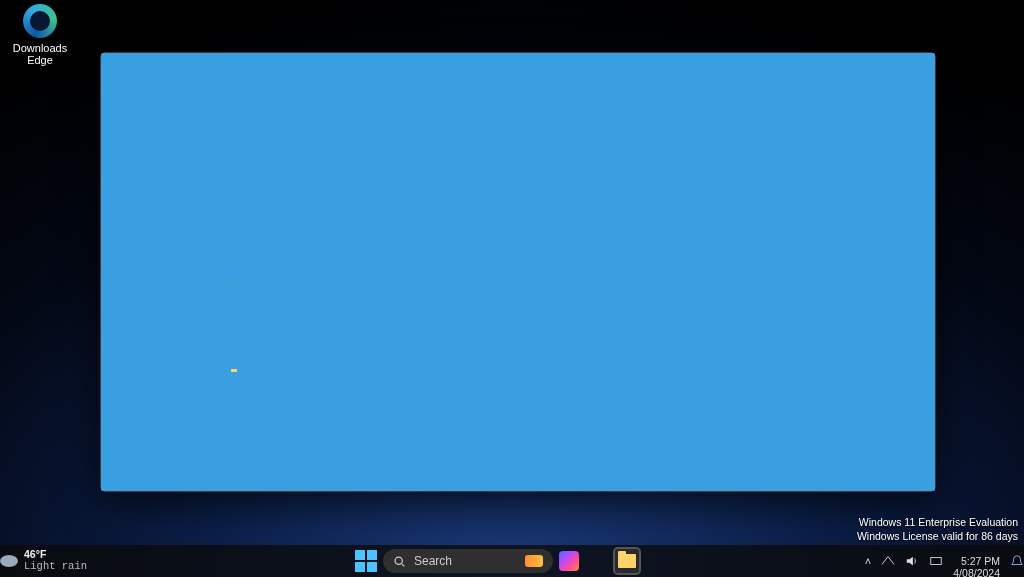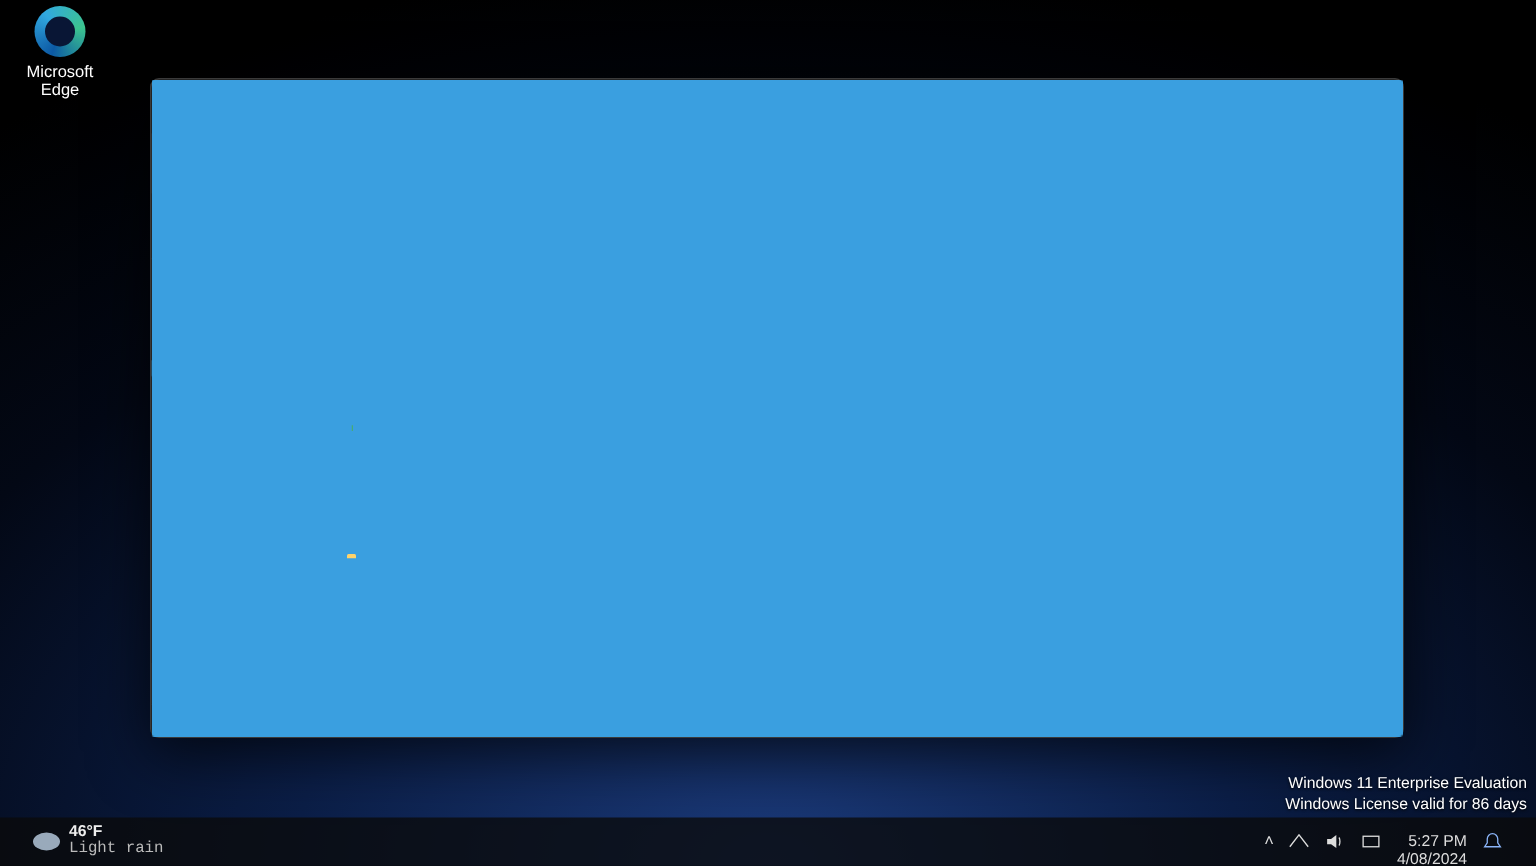--- a/index.html
+++ b/index.html
@@ -93,21 +93,21 @@
 .frow .c-name { display:flex; align-items:center; gap:8px; }
 
 .status { height:22px; border-top:1px solid #333; background:#1e1e1e; display:flex; align-items:center; padding: 0 10px; color:#ccc; font-size:11px; }
 .status .vbtns { margin-left:auto; display:flex; gap:2px; }
 .status .vbtn { width:20px; height:16px; border:1px solid #555; display:flex; align-items:center; justify-content:center; font-size:9px; color:#aaa; }
 
 
 .watermark { position:absolute; right:6px; bottom:34px; text-align:right; font-size:10.5px; color:#fff; text-shadow:0 1px 2px #000; line-height:1.35; }
 
 
-.taskbar { position:absolute; left:0; right:0; bottom:0; height:32px; background:rgba(10,10,10,.78); display:flex; align-items:center; padding:0 22px; }
+.taskbar { position:absolute; left:0; right:0; bottom:0; height:32px; background:rgba(10,10,10,.78); display:flex; align-items:center; padding:0 0; }
 .weather { display:flex; align-items:center; gap:6px; color:#eee; font-size:10.5px; line-height:1.1; }
 .weather .cloud { width:18px; height:12px; background:#9ab; border-radius:50%; position:relative; }
 .tbcenter { position:absolute; left:50%; transform:translateX(-50%); display:flex; align-items:center; gap:6px; }
 .start { width:22px; height:22px; display:grid; grid-template:1fr 1fr/1fr 1fr; gap:2px; }
 .start > div { background:#4cc2ff; }
 .tsearch { width:170px; height:24px; background:#2f2f2f; border-radius:14px; display:flex; align-items:center; padding:0 10px; gap:8px; color:#ccc; font-size:12px; }
 .tsearch .dot { margin-left:auto; width:18px; height:12px; border-radius:3px; background:linear-gradient(90deg,#ff8c3b,#ffc13b); }
 .tapp { width:24px; height:24px; display:flex; align-items:center; justify-content:center; border-radius:3px; }
 .tapp.copilot { background:linear-gradient(135deg,#4a6cff,#b44aff,#ff4a9d,#ff8c3b); border-radius:4px; width:20px; height:20px; }
 .tapp .fico { width:18px; height:14px; background:#ffd36b; border-radius:1px; position:relative; }
@@ -118,21 +118,21 @@
 svg { display:block; }
 </style>
 </head>
 <body>
 
 <div class="desktop"></div>
 
 <div class="desktop-icons">
   <div class="dicon">
     <div class="edge-ico"></div>
-    <div style="margin-top:2px;">Microsoft Edge</div>
+    <div style="margin-top:2px;">Downloads Edge</div>
   </div>
 </div>
 
 <div class="win">
 
   <div class="titlebar">
     <div class="tab">
       <span class="fico"></span>
       <span>Test</span>
       <span class="close">✕</span>
@@ -471,20 +471,46 @@
 
 <div class="taskbar">
   <div class="weather">
     <div class="cloud"></div>
     <div>
       <div style="font-weight:600;">46°F</div>
       <div style="color:#bbb;font-family:Liberation Mono, monospace;">Light rain</div>
     </div>
   </div>
 
+  <div class="tbcenter">
+    <div class="start">
+        <div></div>
+        <div></div>
+        <div></div>
+        <div></div>
+      </div>
+    <div class="tsearch">
+      <svg width="13" height="13" viewBox="0 0 16 16">
+          <circle cx="7" cy="7" r="4.5" stroke="#ccc" stroke-width="1.5" fill="none"></circle>
+          <path d="M11 11l3 3" stroke="#ccc" stroke-width="1.5"></path>
+        </svg>
+      <span>Search</span>
+      <span class="dot"></span>
+    </div>
+    <div class="tapp copilot"></div>
+    <div class="tapp">
+        <div class="tv"></div>
+      </div>
+    <div class="tapp explorer">
+        <span class="fico"></span>
+      </div>
+    <div class="tapp">
+        <div class="store"></div>
+      </div>
+  </div>
 
   <div class="tray">
     <span>˄</span>
     <span>
         <svg width="14" height="14" viewBox="0 0 16 16">
           <path d="M1 12l7-9 7 9" stroke="#ddd" fill="none"></path>
         </svg>
       </span>
     <span>
         <svg width="14" height="14" viewBox="0 0 16 16">

